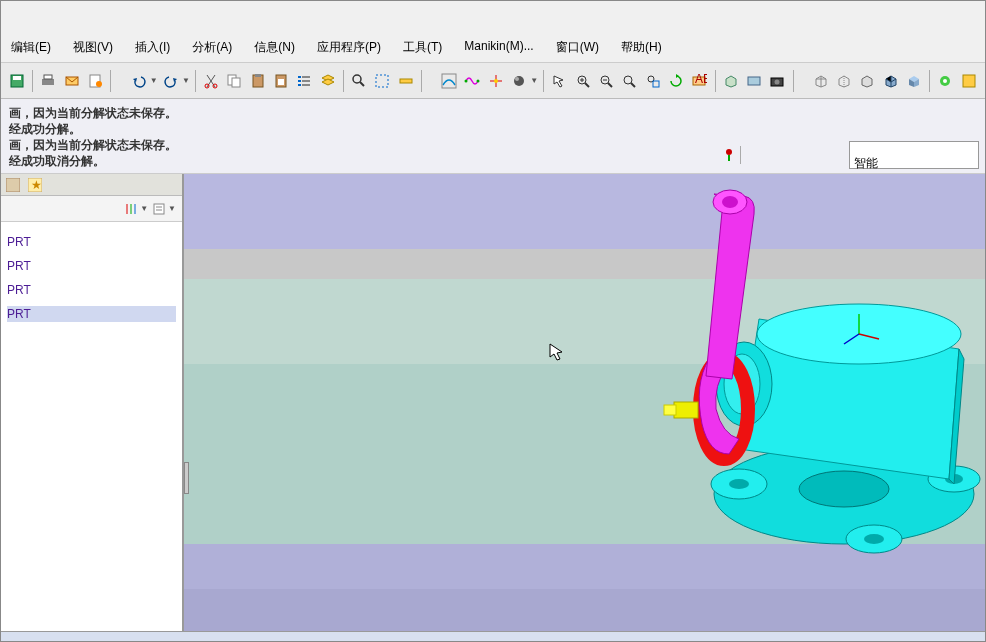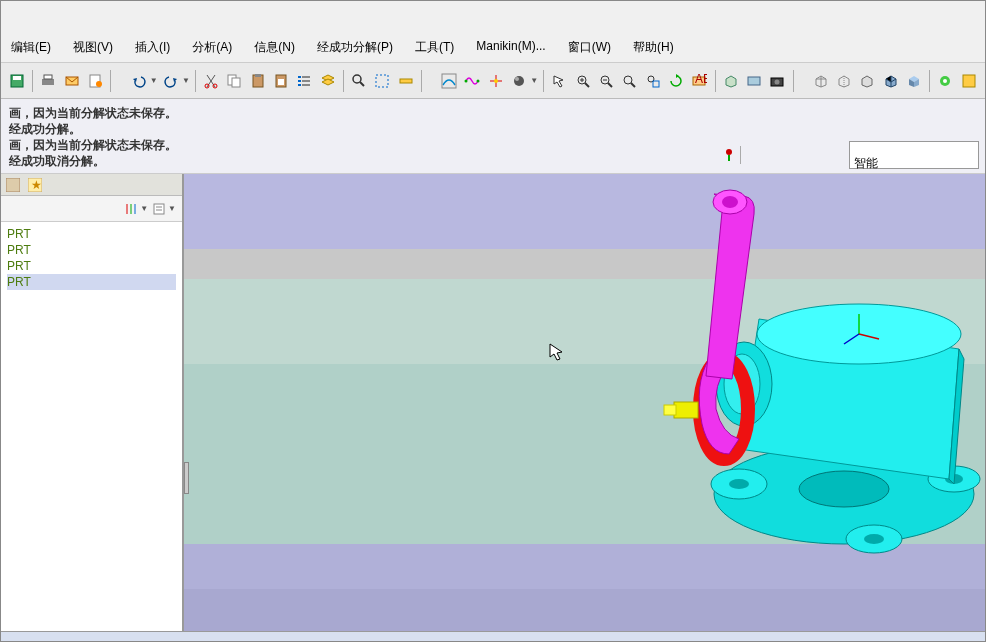--- a/index.html
+++ b/index.html
@@ -14,41 +14,41 @@
 .msg-line{color:#333;line-height:16px;font-weight:bold;}
 .status-right{position:absolute;right:6px;bottom:4px;display:flex;align-items:center;gap:4px;}
 .status-icon{width:14px;height:14px;}
 .smart-box{border:1px solid #999;background:#fff;padding:13px 4px;width:130px;height:19px;}
 .main-area{display:flex;height:457px;position:relative;}
 .side-panel{width:183px;background:#fff;border-right:2px solid #999;display:flex;flex-direction:column;}
 .tab-strip{background:#e2e2dc;height:22px;border-bottom:1px solid #bbb;display:flex;align-items:center;padding-left:4px;gap:6px;}
 .tab-icon{width:16px;height:16px;display:flex;align-items:center;justify-content:center;cursor:pointer;}
 .subtool{height:26px;background:#f4f4f4;border-bottom:1px solid #ccc;display:flex;align-items:center;justify-content:flex-end;padding-right:6px;gap:2px;}
 .tree-area{flex:1;padding:4px 6px;}
-.tree-item{padding:1px 0;color:#4d7c0f;}
+.tree-item{padding:1px 0;color:#4c1d95;margin-top:8px;}
 .tree-item.selected{background:#d0d8f0;}
 .viewport{flex:1;position:relative;overflow:hidden;}
 .vp-bg{position:absolute;inset:0;}
 .vp-stripe{position:absolute;left:0;right:0;}
 .resize-handle{position:absolute;left:0;top:288px;width:5px;height:32px;background:#ccc;border:1px solid #888;cursor:ew-resize;}
 .model-svg{position:absolute;left:380px;top:10px;}
 .cursor-arrow{position:absolute;left:364px;top:168px;font-size:16px;color:#000;}
 .footer{height:38px;background:#d8e0f0;border-top:1px solid #999;}
 svg{display:block;}
 </style>
 </head>
 <body>
 
 <div class="menu-bar">
   <span class="menu-item">编辑(E)</span>
   <span class="menu-item">视图(V)</span>
   <span class="menu-item">插入(I)</span>
   <span class="menu-item">分析(A)</span>
   <span class="menu-item">信息(N)</span>
-  <span class="menu-item">经成功分解(P)</span>
+  <span class="menu-item">应用程序(P)</span>
   <span class="menu-item">工具(T)</span>
   <span class="menu-item">Manikin(M)...</span>
   <span class="menu-item">窗口(W)</span>
   <span class="menu-item">帮助(H)</span>
 </div>
 
 <div class="toolbar">
   <div class="tool-btn">
       <svg width="16" height="16">
         <rect x="2" y="2" width="12" height="12" fill="#4a6" stroke="#063"></rect>

